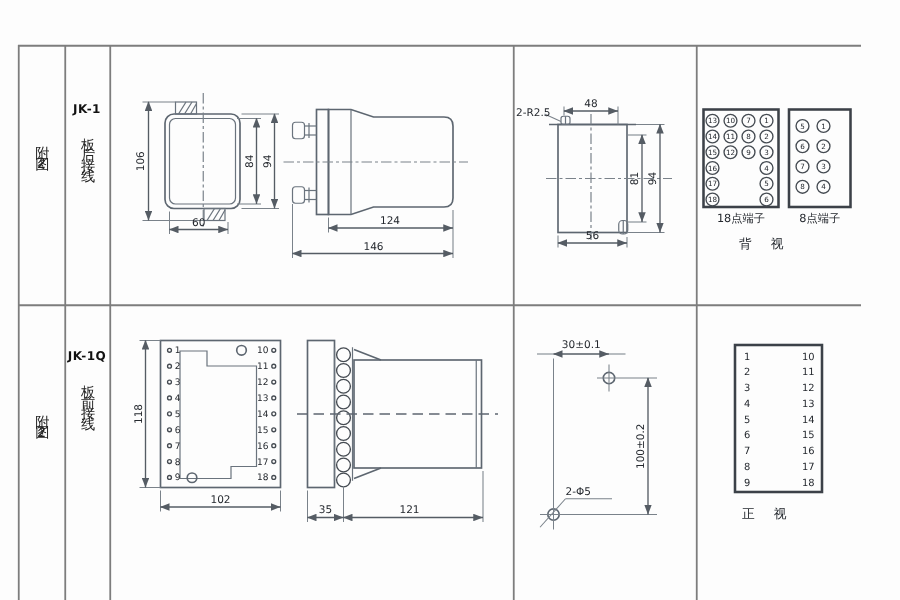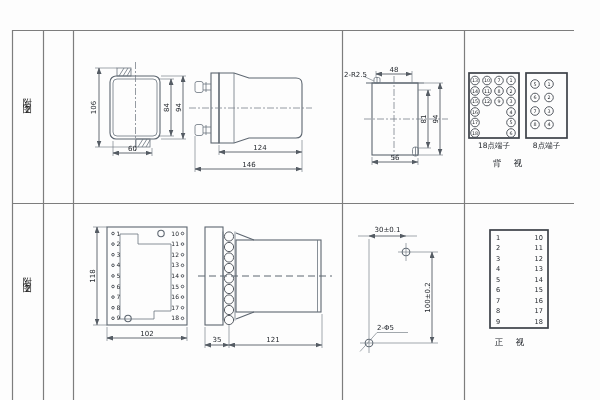--- a/index.html
+++ b/index.html
@@ -28,22 +28,30 @@
   .view{font-size:8.5px;letter-spacing:5px;font-family:"DejaVu Sans",sans-serif;}
 </style>
 </head>
 <body>
 
 <div class="canvas">
 
   <div class="cell" style="left:12px;top:30px;width:31px;padding-top:60px;">
     <div class="vtext">附图2</div>
   </div>
+  <div class="cell" style="left:43px;top:30px;width:30px;padding-top:38px;">
+    <div class="model">JK-1</div>
+    <div class="vtext">板后接线</div>
+  </div>
   <div class="cell" style="left:12px;top:203px;width:31px;padding-top:66px;">
     <div class="vtext">附图2</div>
+  </div>
+  <div class="cell" style="left:43px;top:203px;width:30px;padding-top:30px;">
+    <div class="model">JK-1Q</div>
+    <div class="vtext">板前接线</div>
   </div>
 
   <svg class="art" width="600" height="400" viewBox="0 0 600 400">
     <defs>
       <marker id="mA" markerWidth="7" markerHeight="5" refX="6.5" refY="2.5" orient="auto" markerUnits="userSpaceOnUse">
         <path d="M0,0 L6.5,2.5 L0,5 Z" fill="#555c64"></path>
       </marker>
       <marker id="mB" markerWidth="7" markerHeight="5" refX="0.5" refY="2.5" orient="auto" markerUnits="userSpaceOnUse">
         <path d="M6.5,0 L0,2.5 L6.5,5 Z" fill="#555c64"></path>
       </marker>

